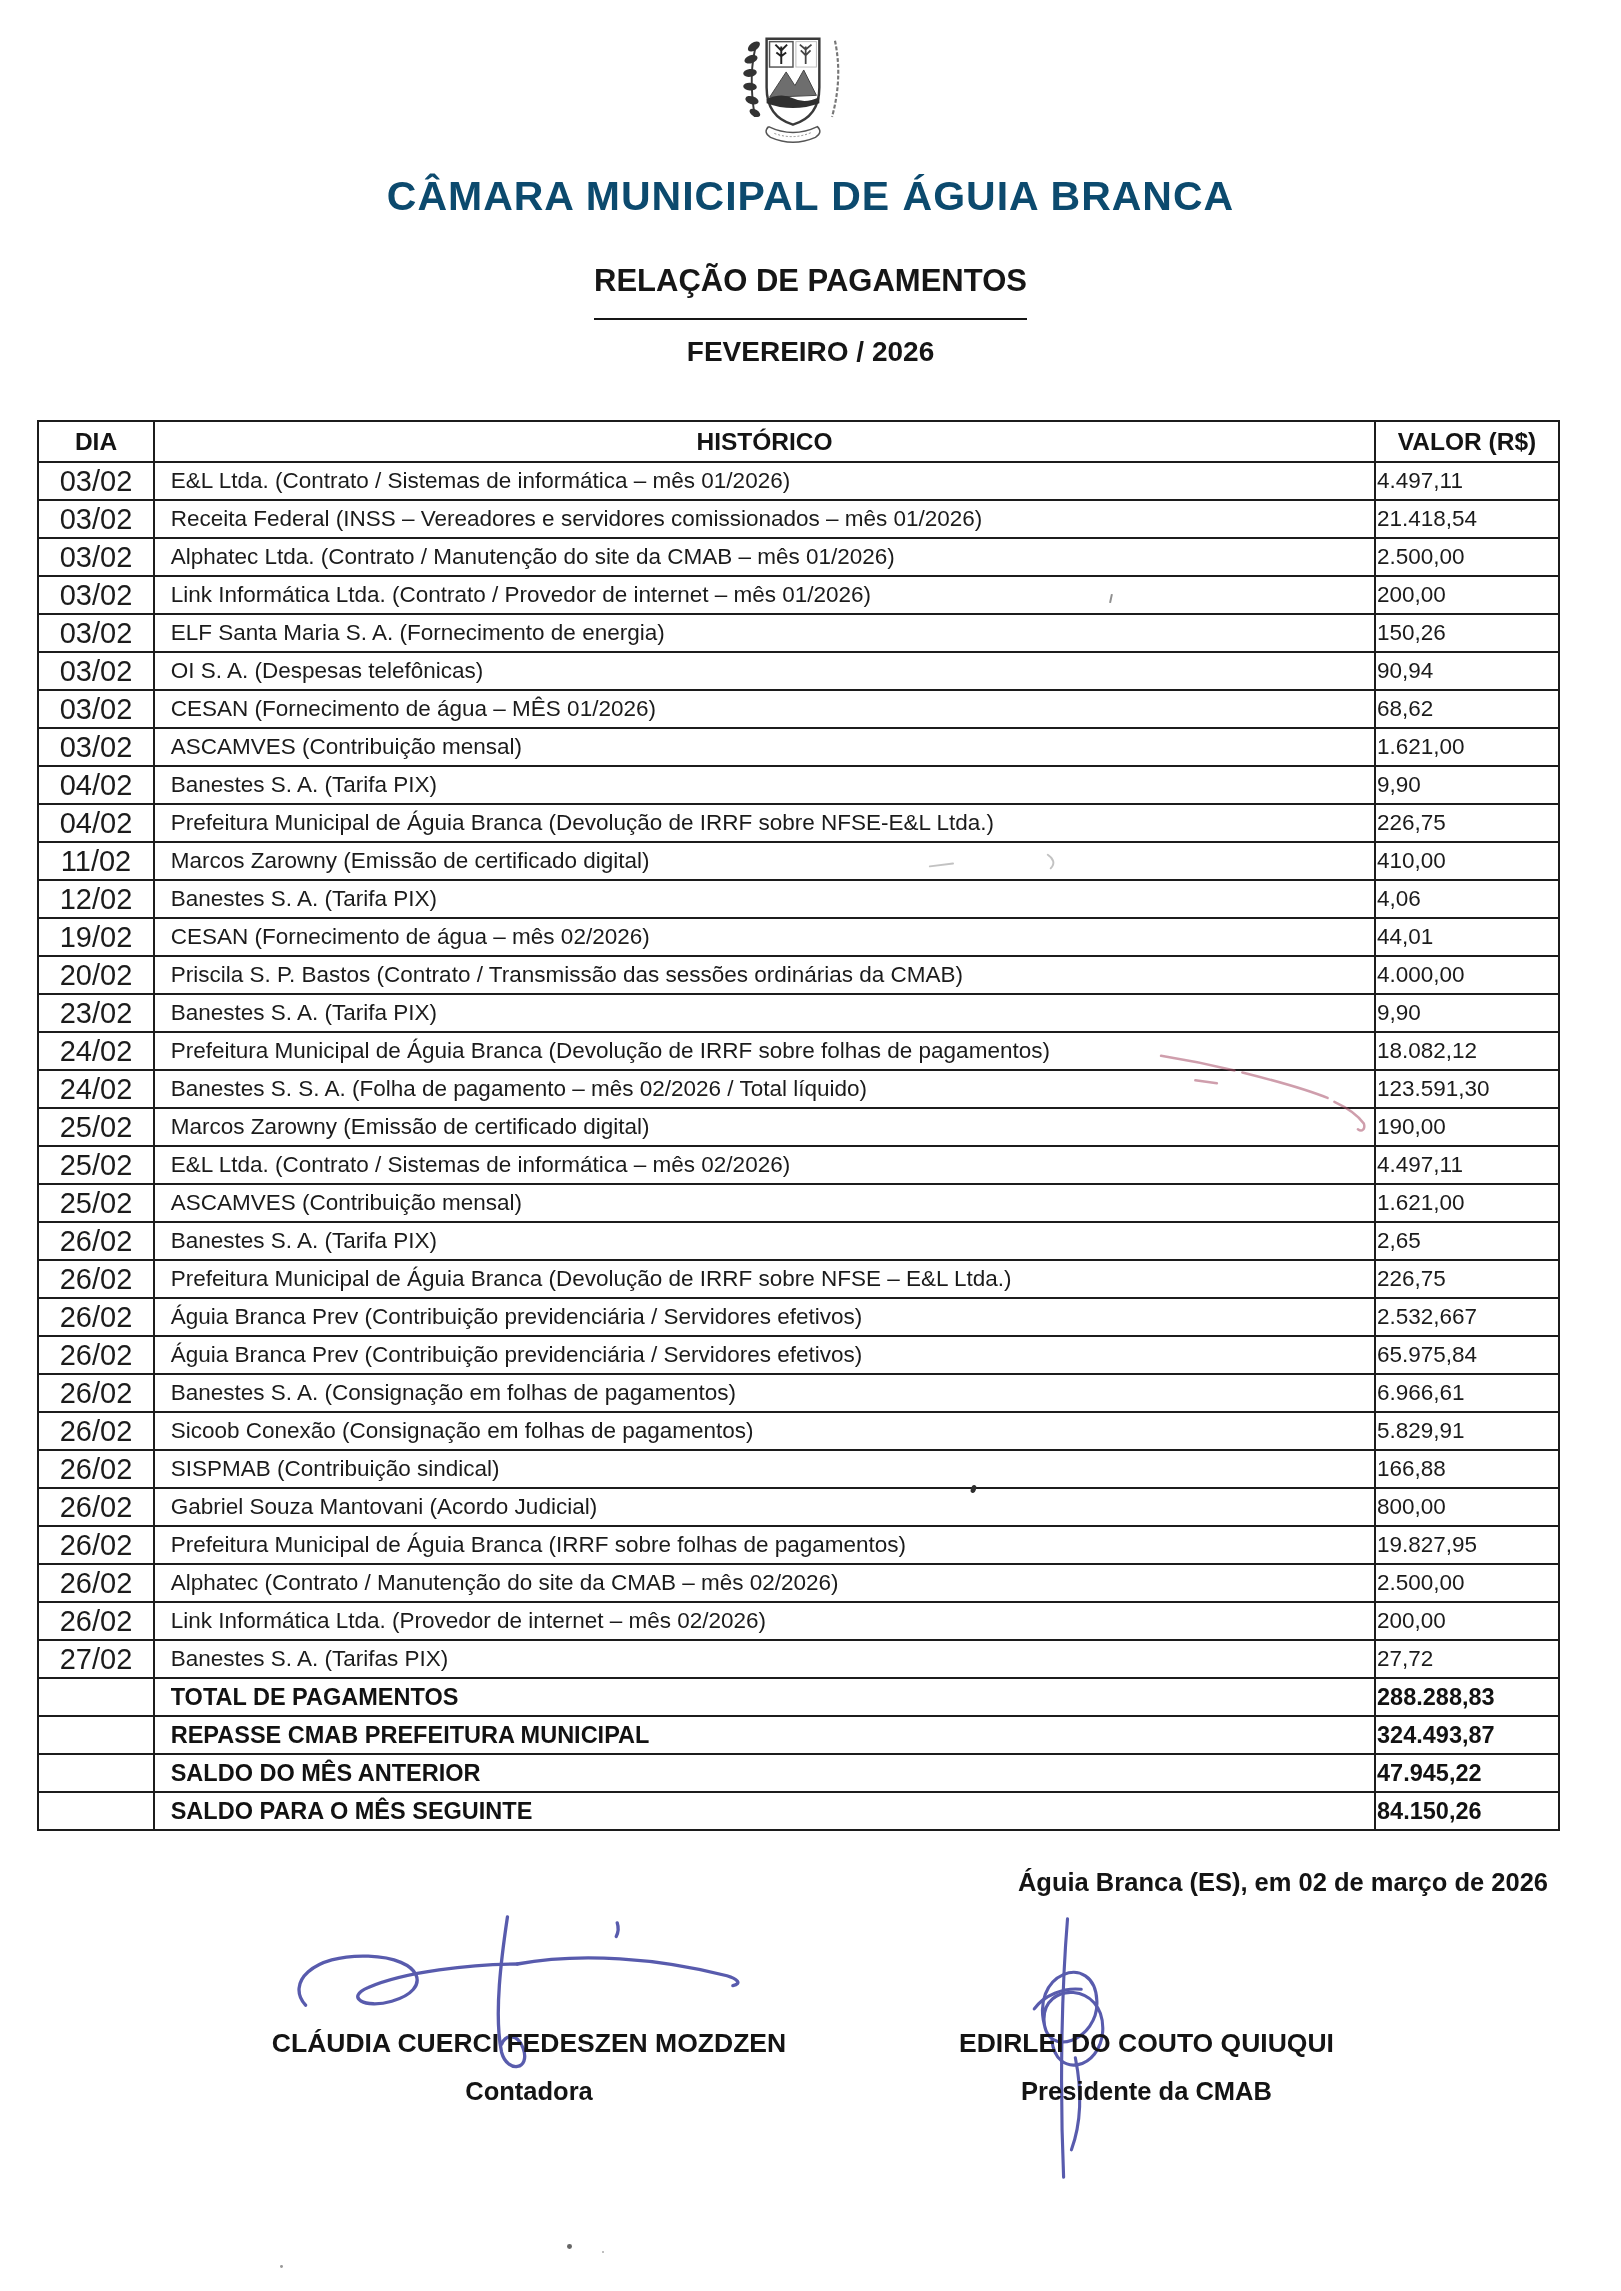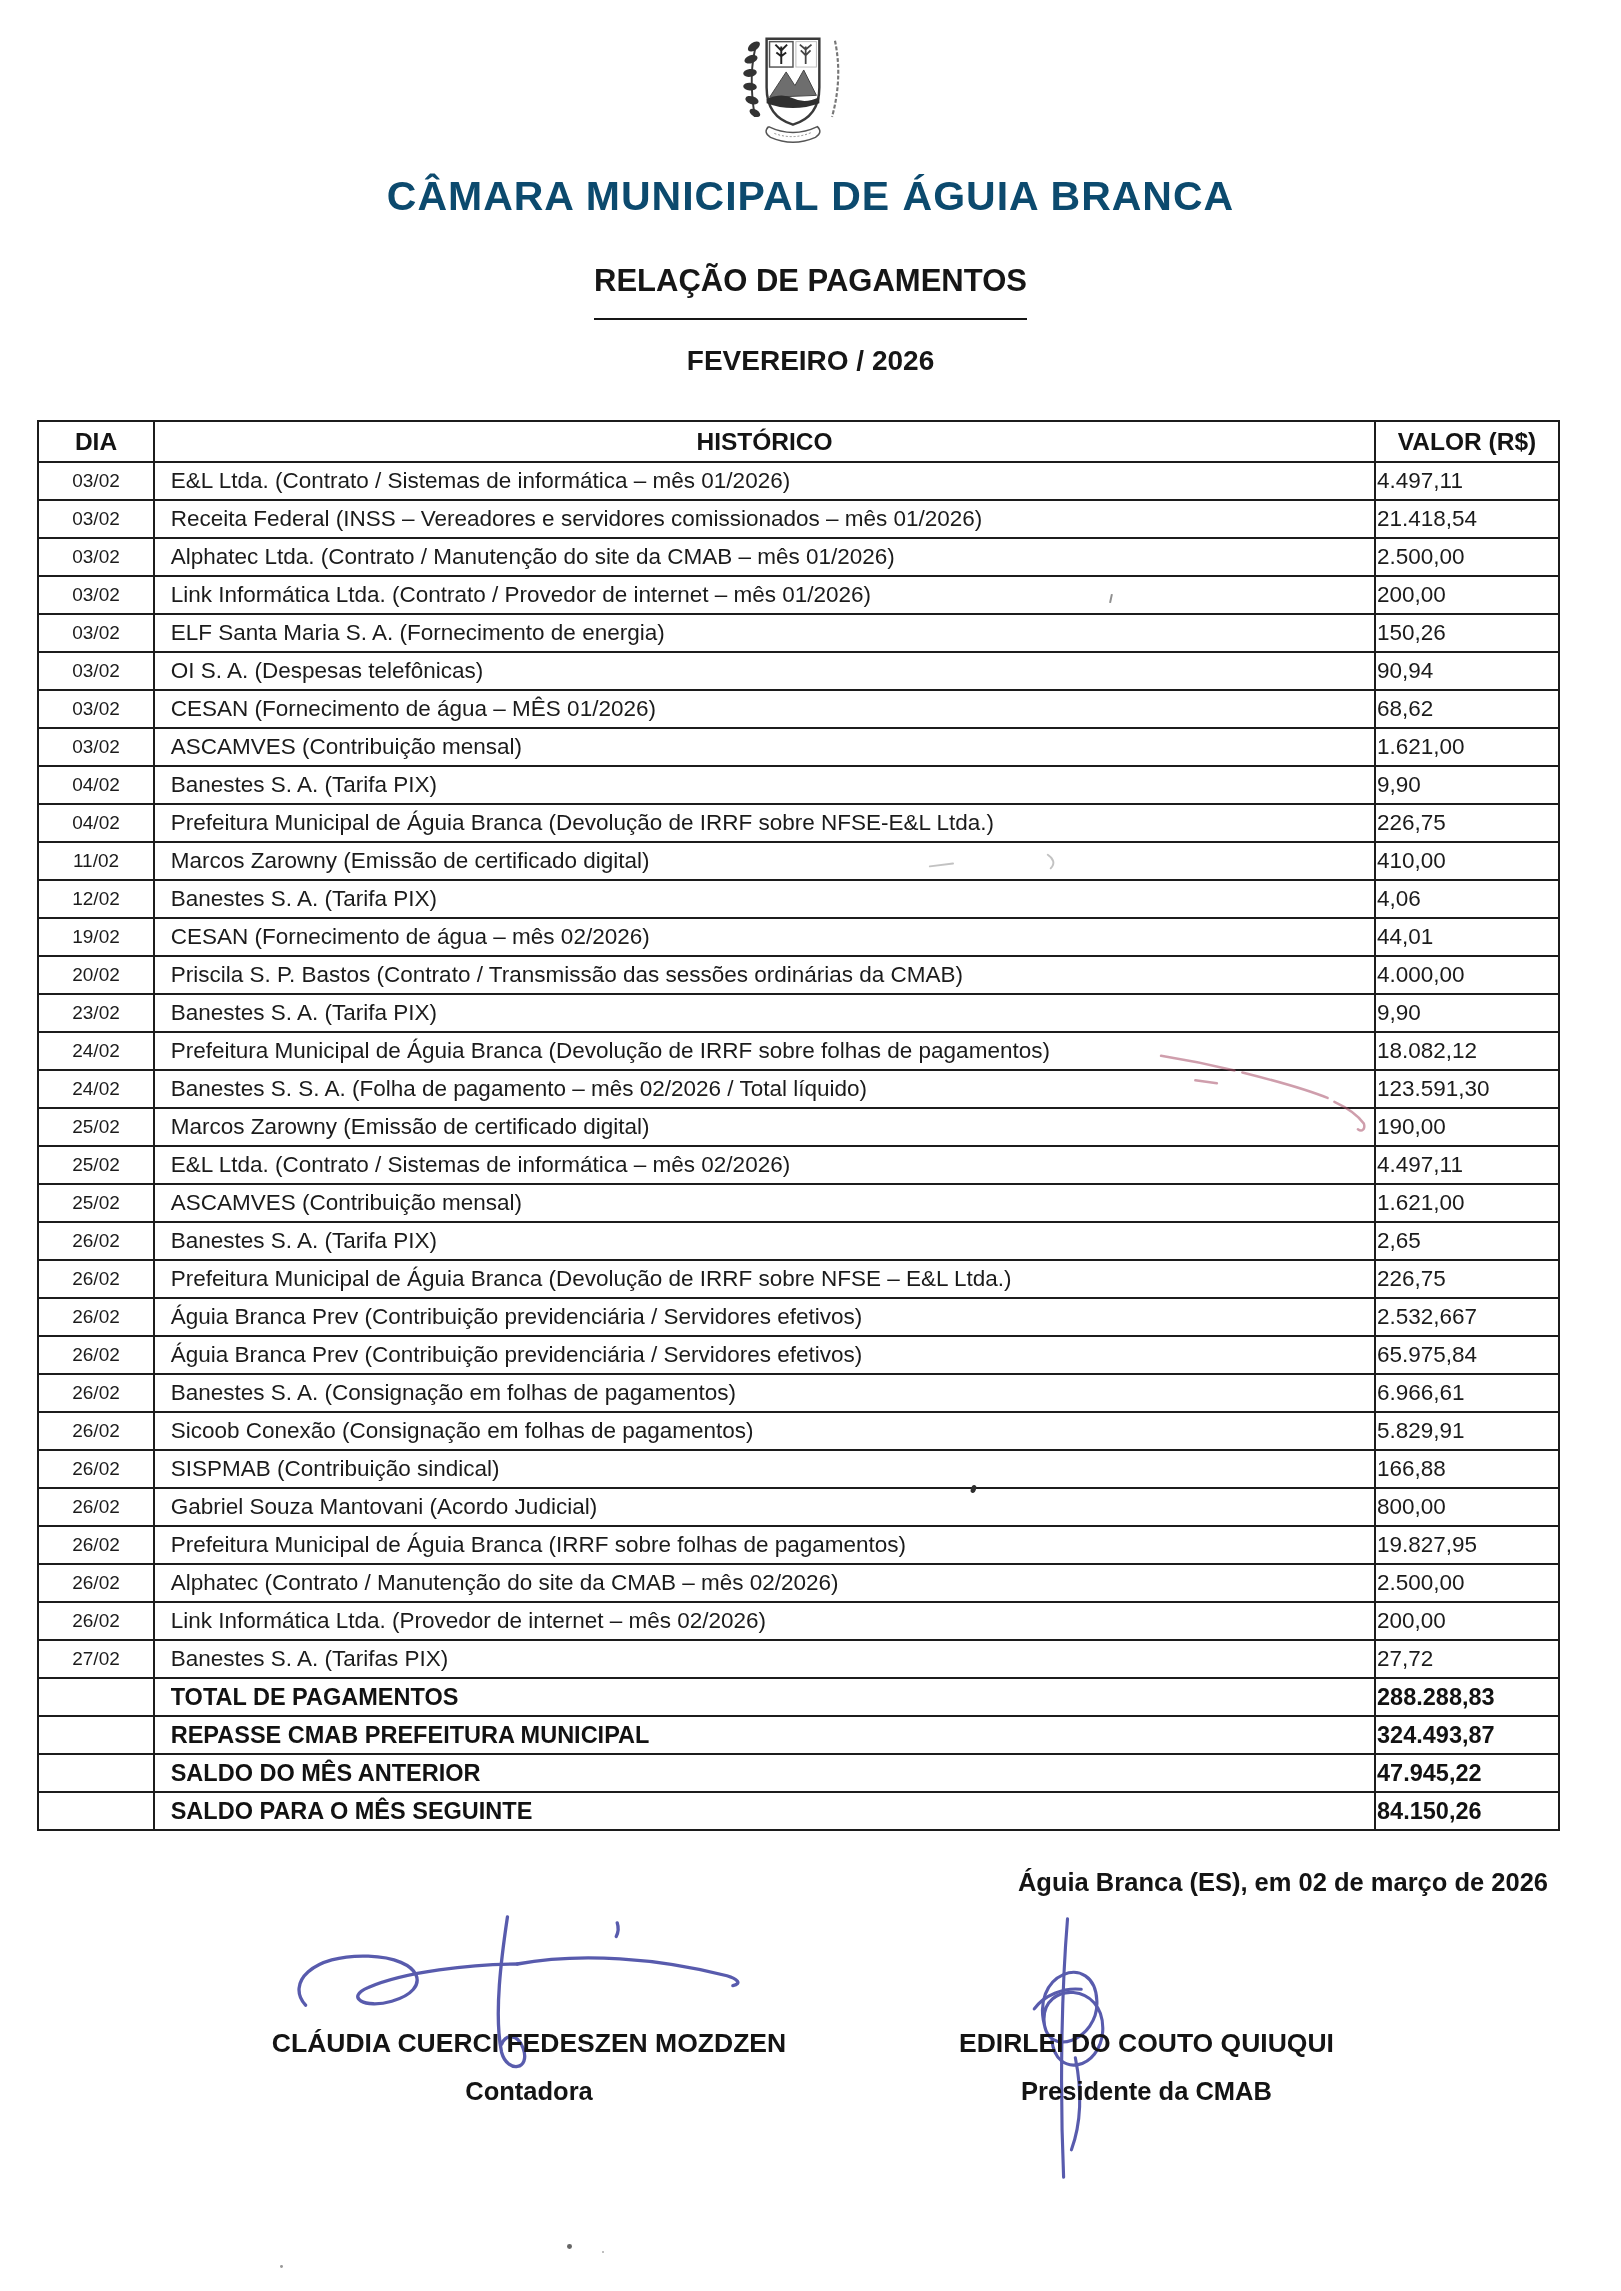--- a/index.html
+++ b/index.html
@@ -22,42 +22,42 @@
     position:absolute; top:173px; left:0; width:100%;
     text-align:center; font-size:41px; font-weight:700; letter-spacing:1px;
     margin:0; color:#0c4a6e;
   }
   .doc-title {
     position:absolute; top:263px; left:0; width:100%;
     text-align:center; font-size:31px; font-weight:700; margin:0; color:#161616;
   }
   .doc-title span { border-bottom:2.9px solid #161616; padding-bottom:20px; }
   .period {
-    position:absolute; top:345px; left:0; width:100%;
+    position:absolute; top:336px; left:0; width:100%;
     text-align:center; font-size:28px; font-weight:700; margin:0; color:#161616;
   }
 
   
   table.pay-table {
     position:absolute; left:37px; top:420px; width:1521px;
     border-collapse:collapse; table-layout:fixed;
     background:transparent;
   }
   table.pay-table th, table.pay-table td {
     border:2px solid #1c1c1c;
     vertical-align:middle;
     overflow:hidden; white-space:nowrap;
   }
   table.pay-table thead tr { height:41px; }
   table.pay-table tbody tr { height:38px; }
   th.c-dia  { width:116px; }
   th.c-hist { width:1221px; }
   th.c-val  { width:184px; }
   table.pay-table th { font-size:24.5px; font-weight:700; text-align:center; color:#141414; }
-  td.d-dia { font-size:19px; text-align:center; }
+  td.d-dia { font-size:29px; text-align:center; }
   td.d-hist { font-size:22.5px; text-align:left; padding-left:15.7px; }
   td.d-val { font-size:22.5px; padding-right:8.8px; }
   tr.summary td { font-weight:700; font-size:23.5px; color:#121212; }
 
   
   .date-line {
     position:absolute; top:1868px; right:73px;
     font-size:25.5px; font-weight:700; color:#141414;
   }
   .sig-block { position:absolute; text-align:center;margin-top:46px; }

